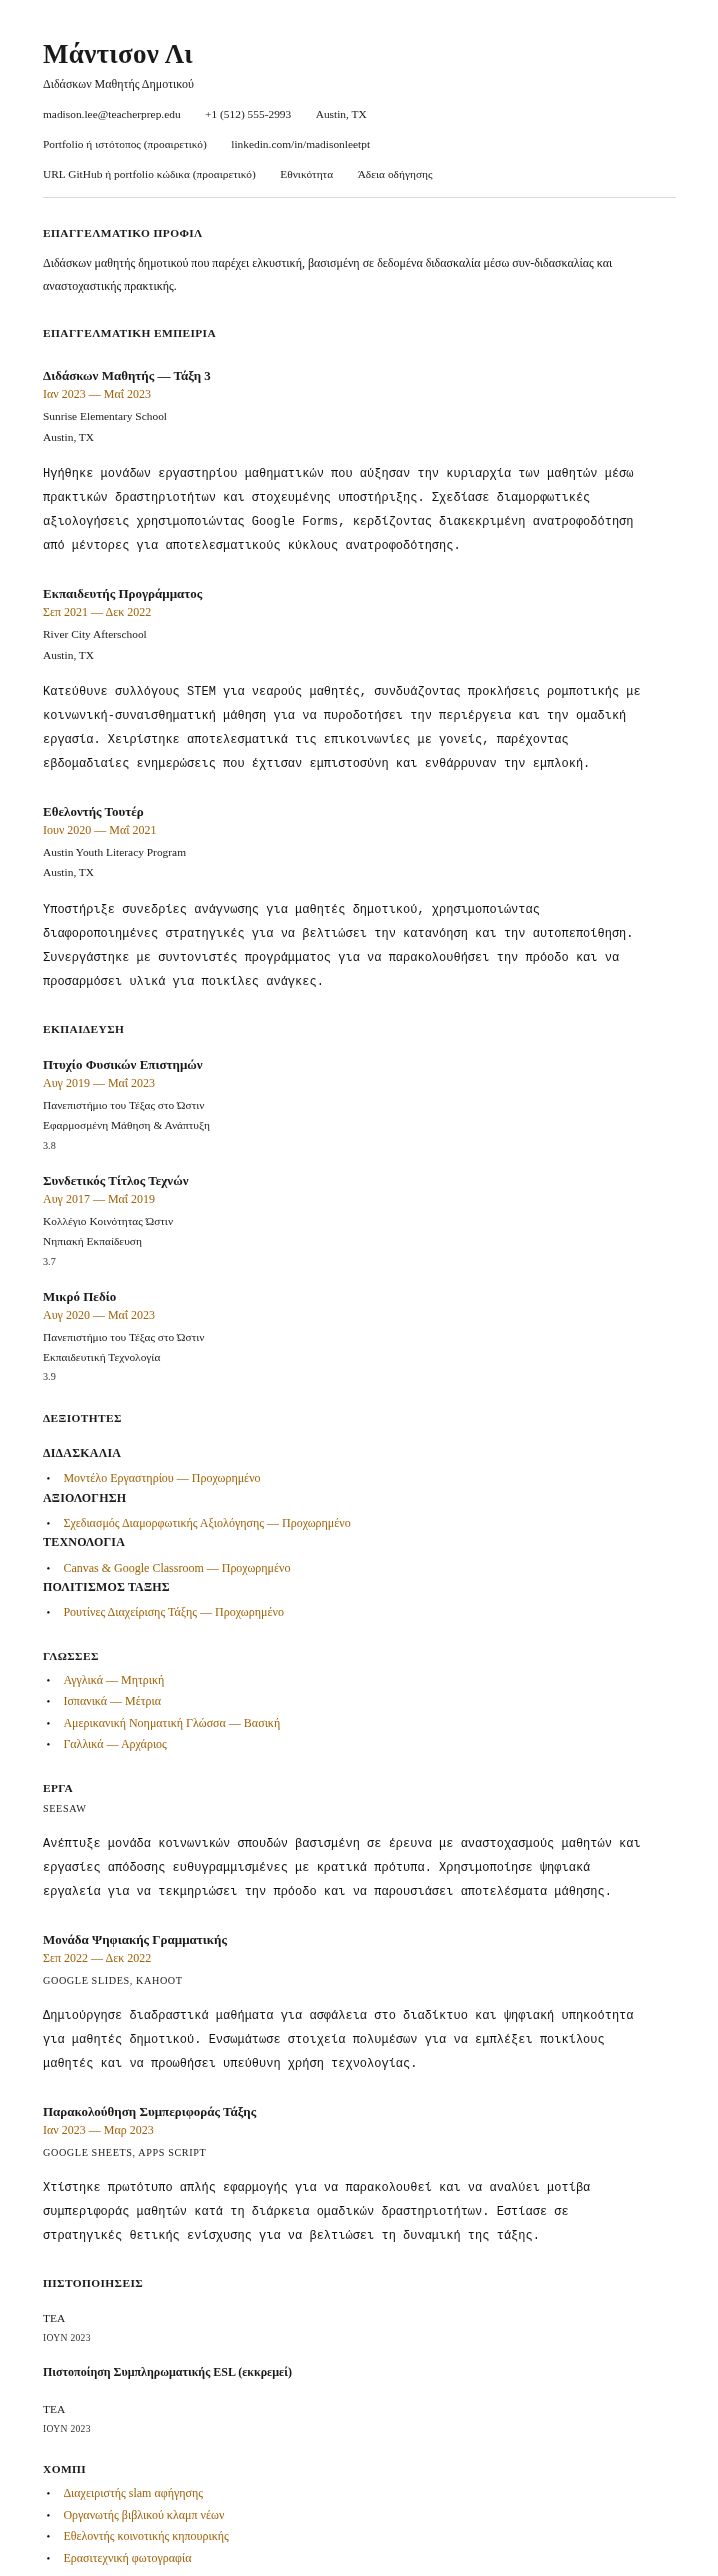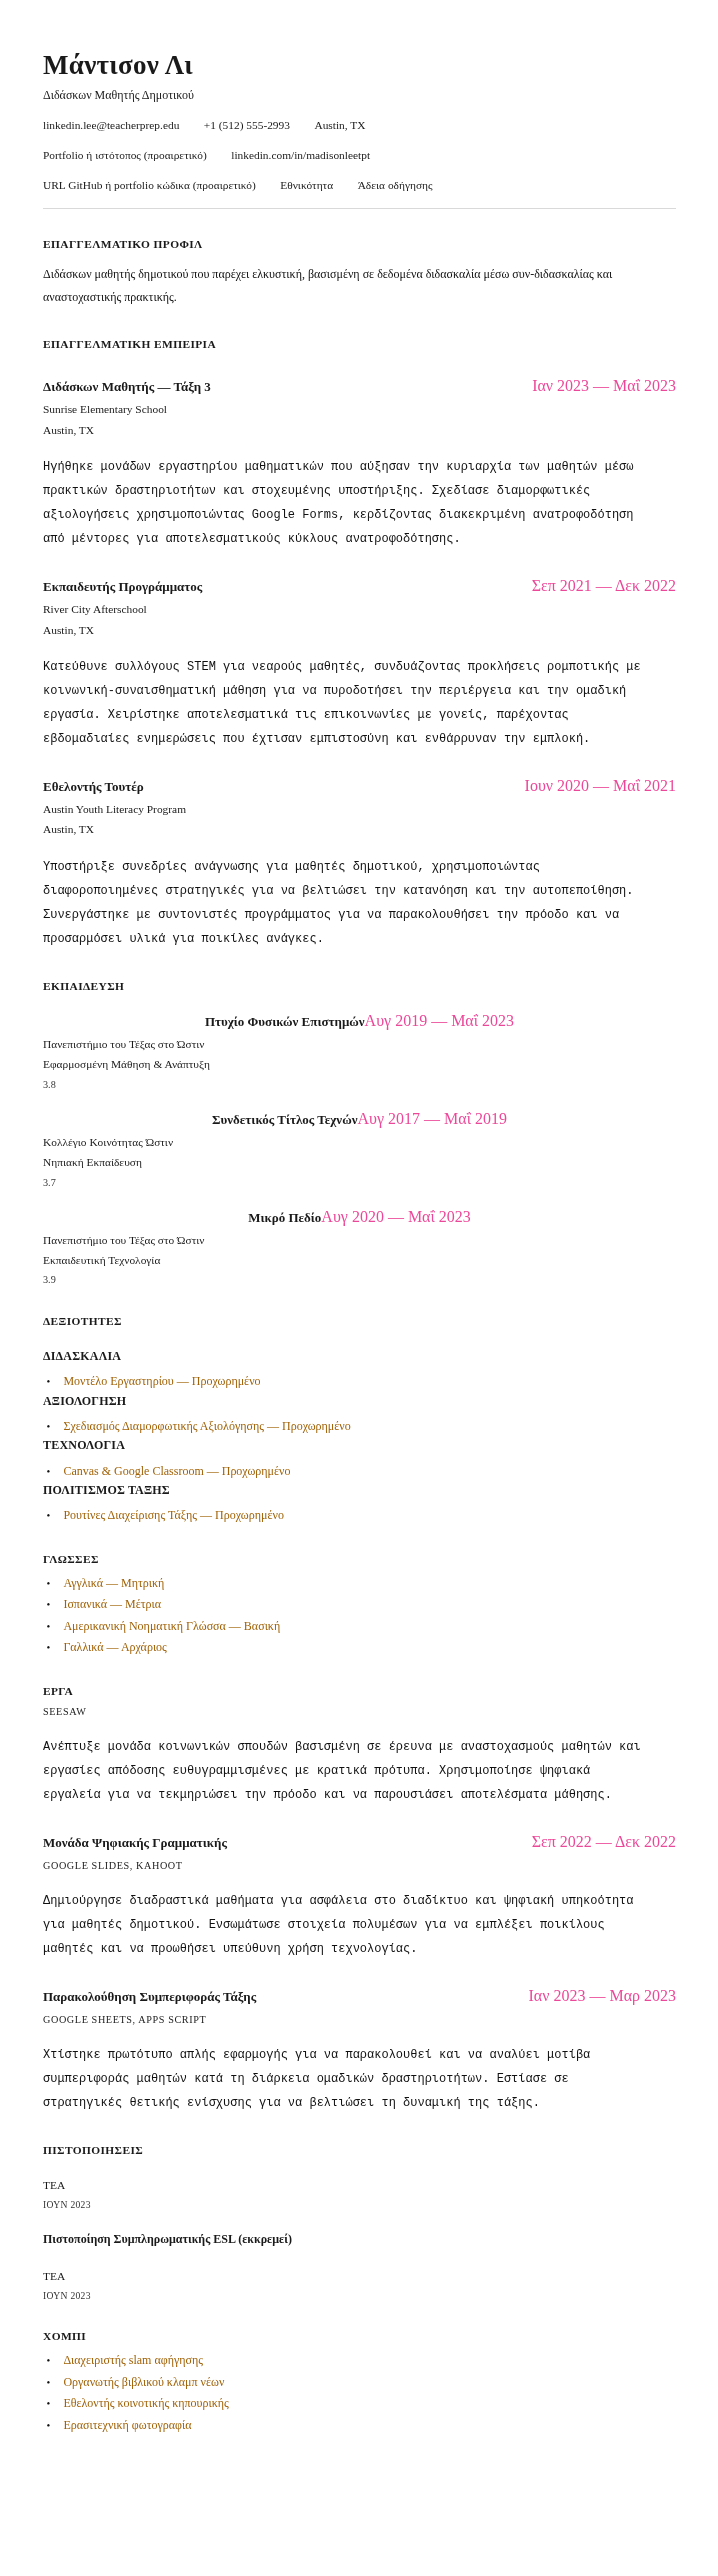--- a/index.html
+++ b/index.html
@@ -3,37 +3,37 @@
 <meta charset="utf-8">
 <style>
   * { margin:0; padding:0; box-sizing:border-box; }
   html, body { background:#ffffff; }
   body {
     width:719px; min-height:2576px;
     font-family:"Liberation Serif","DejaVu Serif",serif;
     color:#1a1a1a;
     padding:0 43px 34px 43px;
   }
-  .name { font-size:27px; font-weight:bold; letter-spacing:0.3px; padding-top:49px; line-height:32px; }
+  .name { font-size:27px; font-weight:bold; letter-spacing:0.3px; padding-top:38px; line-height:32px; }
   .subtitle { font-size:12px; margin-top:7.2px; line-height:15.6px; }
   .contact-line { font-size:11.4px; margin-top:14.4px; line-height:15.6px; }
   .contact-line:first-of-type { margin-top:15.6px; }
   .contact-item { display:inline-block; margin-right:21.6px; }
   .contact-item:last-child { margin-right:0; }
   hr.rule { border:none; border-top:1.2px solid #d9d9d9; margin-top:14.4px; }
 
   .section-title { font-size:11.4px; font-weight:bold; letter-spacing:0.4px; margin-top:27.6px; line-height:14.4px; }
 
   .profile-text { font-size:12px; line-height:23px; margin-top:12px; max-width:611px; color:#111; }
 
   .entry { margin-top:4.8px; }
-  .entry-head { display:flex; justify-content:space-between; align-items:baseline; margin-top:26px; }
+  .entry-head { display:flex; justify-content:space-between; align-items:baseline; margin-top:26px;flex-direction:column; }
   .entry-head.tight { margin-top:19px;justify-content:center; }
   .entry-title { font-size:13px; font-weight:bold; line-height:19px; }
-  .entry-date { font-size:16px; color:#ec4899; white-space:nowrap; line-height:18px; }
+  .entry-date { font-size:12px; color:#a16207; white-space:nowrap; line-height:18px; }
   .entry-company { font-size:11.4px; margin-top:6px; line-height:15.6px; }
   .entry-location { font-size:11.4px; margin-top:4.8px; line-height:15.6px; }
   .entry-desc { font-size:12px; line-height:24px; margin-top:17px; max-width:611px; color:#111;font-family:Liberation Mono, monospace; }
   .entry-field { font-size:11.4px; margin-top:4.8px; line-height:15.6px; }
   .entry-gpa { font-size:10.2px; margin-top:4.8px; line-height:13px; color:#333; }
 
   .skill-cat-label { font-size:12px; font-weight:bold; letter-spacing:0.2px; margin-top:4px; line-height:15.6px; }
   .skill-cat-label.first { margin-top:20.4px; }
   ul.dotlist { list-style:none; margin-top:9.6px; }
   ul.dotlist li {
@@ -52,21 +52,21 @@
   .cert-date { font-size:9.6px; letter-spacing:0.3px; margin-top:6px; line-height:12px; color:#333; }
 </style>
 </head>
 <body>
 
 <header>
   <h1 class="name">Μάντισον Λι</h1>
   <div class="subtitle">Διδάσκων Μαθητής Δημοτικού</div>
 
   <div class="contact-line">
-    <span class="contact-item">linkedin.lee@teacherprep.edu</span>
+    <span class="contact-item">madison.lee@teacherprep.edu</span>
     <span class="contact-item">+1 (512) 555-2993</span>
     <span class="contact-item">Austin, TX</span>
   </div>
   <div class="contact-line">
     <span class="contact-item">Portfolio ή ιστότοπος (προαιρετικό)</span>
     <span class="contact-item">linkedin.com/in/madisonleetpt</span>
   </div>
   <div class="contact-line">
     <span class="contact-item">URL GitHub ή portfolio κώδικα (προαιρετικό)</span>
     <span class="contact-item">Εθνικότητα</span>

